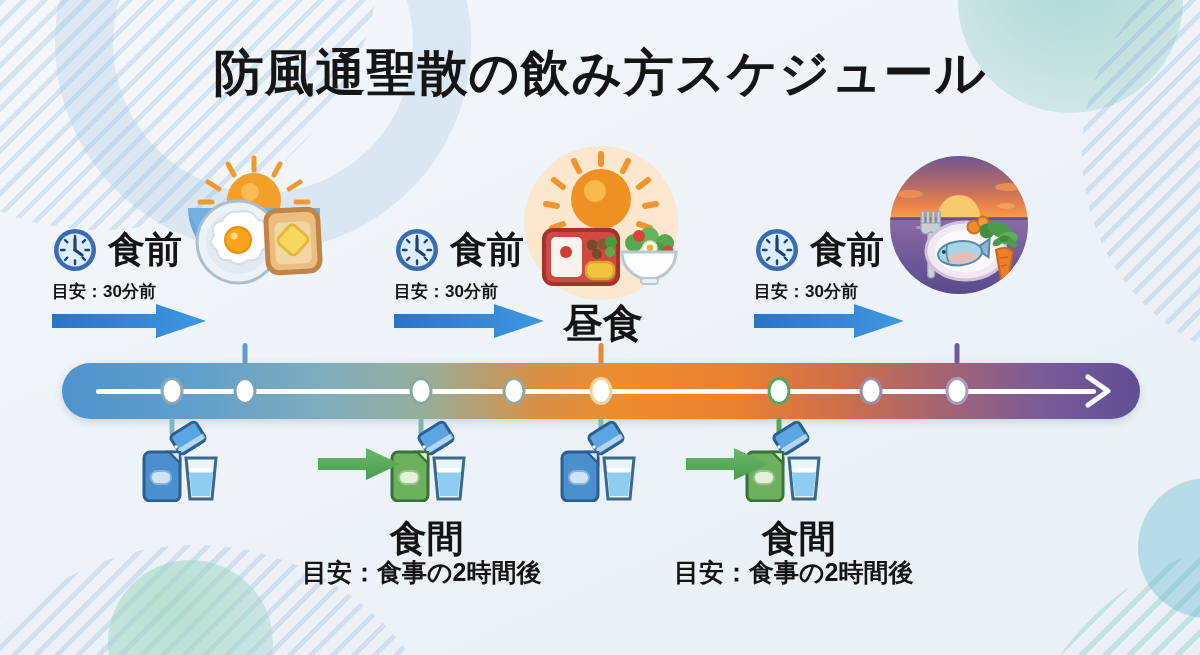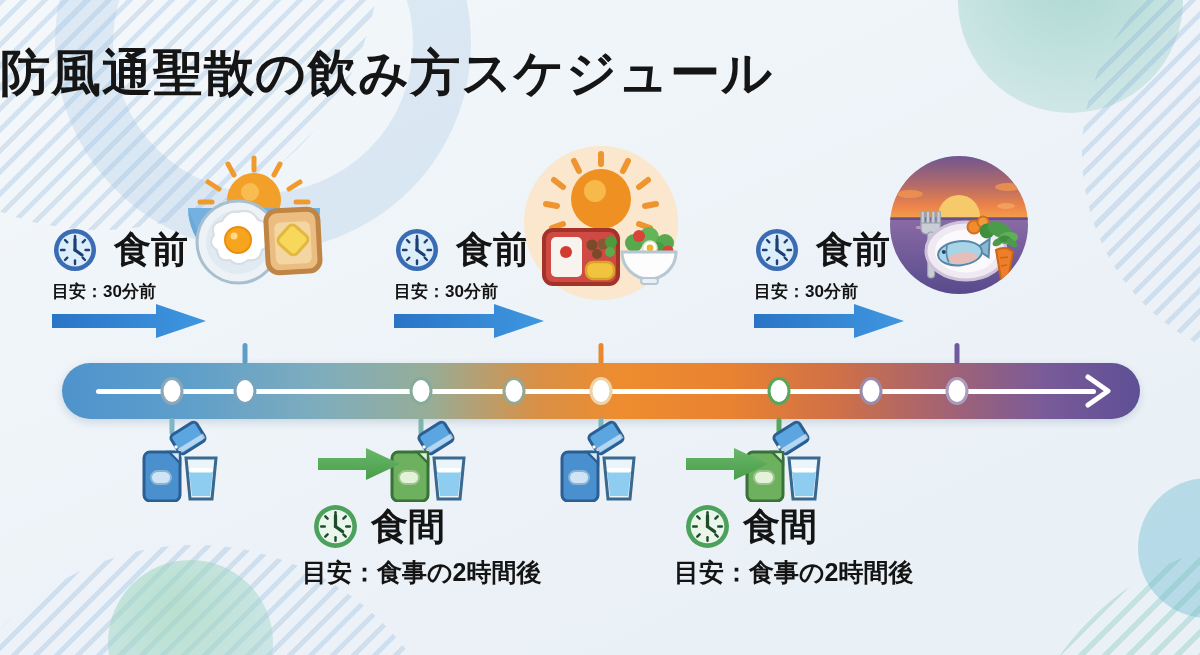--- a/index.html
+++ b/index.html
@@ -9,44 +9,44 @@
     font-family:"Liberation Sans","DejaVu Sans",sans-serif;color:#141414;
   }
   
   .stripesBlue{background:repeating-linear-gradient(135deg,rgba(118,163,210,.24) 0 5px,rgba(0,0,0,0) 5px 15px);}
   .stripesTeal{background:repeating-linear-gradient(135deg,rgba(110,188,176,.30) 0 6px,rgba(0,0,0,0) 6px 17px);}
   .circ{position:absolute;border-radius:50%;}
   .ringTL{position:absolute;left:55px;top:-165px;width:300px;height:300px;border-radius:50%;
     border:58px solid rgba(153,192,226,.25);}
   .blob{position:absolute;border-radius:50%;}
   
-  .title{position:absolute;left:0;right:0;top:40px;
+  .title{position:absolute;left:0;right:0;top:40px;text-align:center;
     font-size:50px;font-weight:900;letter-spacing:1px;color:#151515;}
   
   .doseBlock{position:absolute;width:230px;}
-  .doseRow{display:flex;align-items:center;gap:16px;height:46px;}
+  .doseRow{display:flex;align-items:center;gap:10px;height:46px;}
   .doseLabel{font-size:37px;font-weight:900;line-height:46px;}
   .doseGuide{font-size:17px;font-weight:800;margin-top:7px;white-space:nowrap;}
   .doseArrow{display:block;margin-top:1px;}
   
   .mealArt{position:absolute;}
   .mealName{position:absolute;transform:translateX(-50%);font-size:40px;font-weight:900;white-space:nowrap;}
   
   .bar{position:absolute;left:62px;top:363px;width:1078px;height:56px;border-radius:28px;
     background:linear-gradient(90deg,#4e93cc 0%,#5f9fca 12%,#7fadbd 24%,#97ad98 34%,#d89046 44%,
       #ee8c2f 52%,#e98231 62%,#cf7048 72%,#a36373 82%,#7a5b99 91%,#5e4f95 100%);
     box-shadow:0 3px 8px rgba(60,90,130,.20);}
   .barLine{position:absolute;left:96px;top:389px;width:1000px;height:5px;background:#fff;border-radius:3px;}
   .dot{position:absolute;top:377px;width:23px;height:28px;border-radius:50%;background:#fff;
     box-sizing:border-box;transform:translateX(-50%);}
   .conn{position:absolute;width:5px;border-radius:2.5px;transform:translateX(-50%);}
   
   .med{position:absolute;transform:translateX(-50%);}
   .betweenBlock{position:absolute;}
-  .betweenRow{display:flex;align-items:center;gap:12px;height:47px;padding-left:10px;}
+  .betweenRow{display:flex;align-items:center;gap:12px;height:47px;padding-left:10px;flex-direction:column;}
   .betweenLabel{font-size:37px;font-weight:900;line-height:47px;}
   .betweenGuide{font-size:25px;font-weight:800;margin-top:6px;white-space:nowrap;}
   .greenArrow{position:absolute;}
 </style>
 </head>
 <body>
 
 <div class="stage">
 
   <div class="circ stripesBlue" style="left:-180px;top:-330px;width:560px;height:560px;"></div>
@@ -182,20 +182,21 @@
       <circle cx="127" cy="93" r="10" fill="#64b458"></circle>
     <circle cx="143" cy="99" r="9" fill="#57a84e"></circle>
       <circle cx="136" cy="105" r="7" fill="#4c9b44"></circle>
     <circle cx="117" cy="92" r="6" fill="#d8433a"></circle>
       <circle cx="146" cy="107" r="5.5" fill="#d8433a"></circle>
     <circle cx="128" cy="104" r="7" fill="#ffffff" stroke="#e3e3d8" stroke-width="1.5"></circle>
     <circle cx="128" cy="104" r="3.4" fill="#f0b428"></circle>
     <path d="M100 108 A27 27 0 0 0 154 108 Z" fill="#fdfdfd" stroke="#b8c8d2" stroke-width="3"></path>
     <rect x="119" y="134" width="17" height="6" rx="3" fill="#e9eff3" stroke="#b8c8d2" stroke-width="2"></rect>
   </svg>
+  <div class="mealName" style="left:603px;top:296px;">昼食</div>
 
   <div class="doseBlock" style="left:754px;top:227px;">
     <div class="doseRow">
       <svg width="46" height="46" viewBox="0 0 46 46">
         <circle cx="23" cy="23" r="21" fill="#3a6cb4"></circle>
           <circle cx="23" cy="23" r="16.5" fill="#ddeefb"></circle>
         <g stroke="#1d3f73" stroke-width="2.4" stroke-linecap="round">
           <line x1="23" y1="9" x2="23" y2="12.5"></line>
             <line x1="23" y1="33.5" x2="23" y2="37"></line>
           <line x1="9" y1="23" x2="12.5" y2="23"></line>

